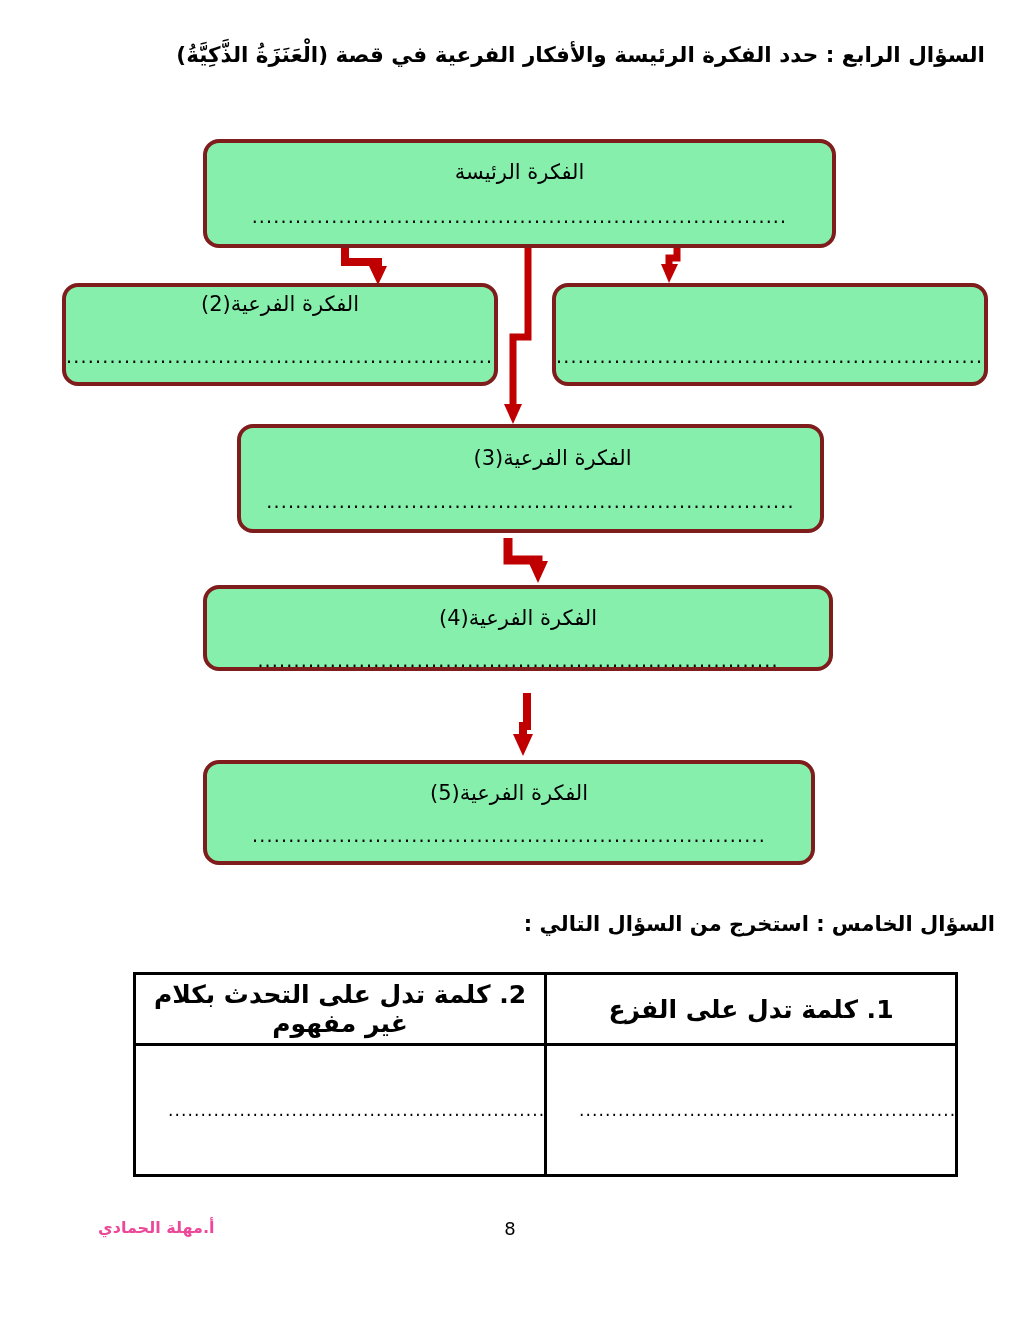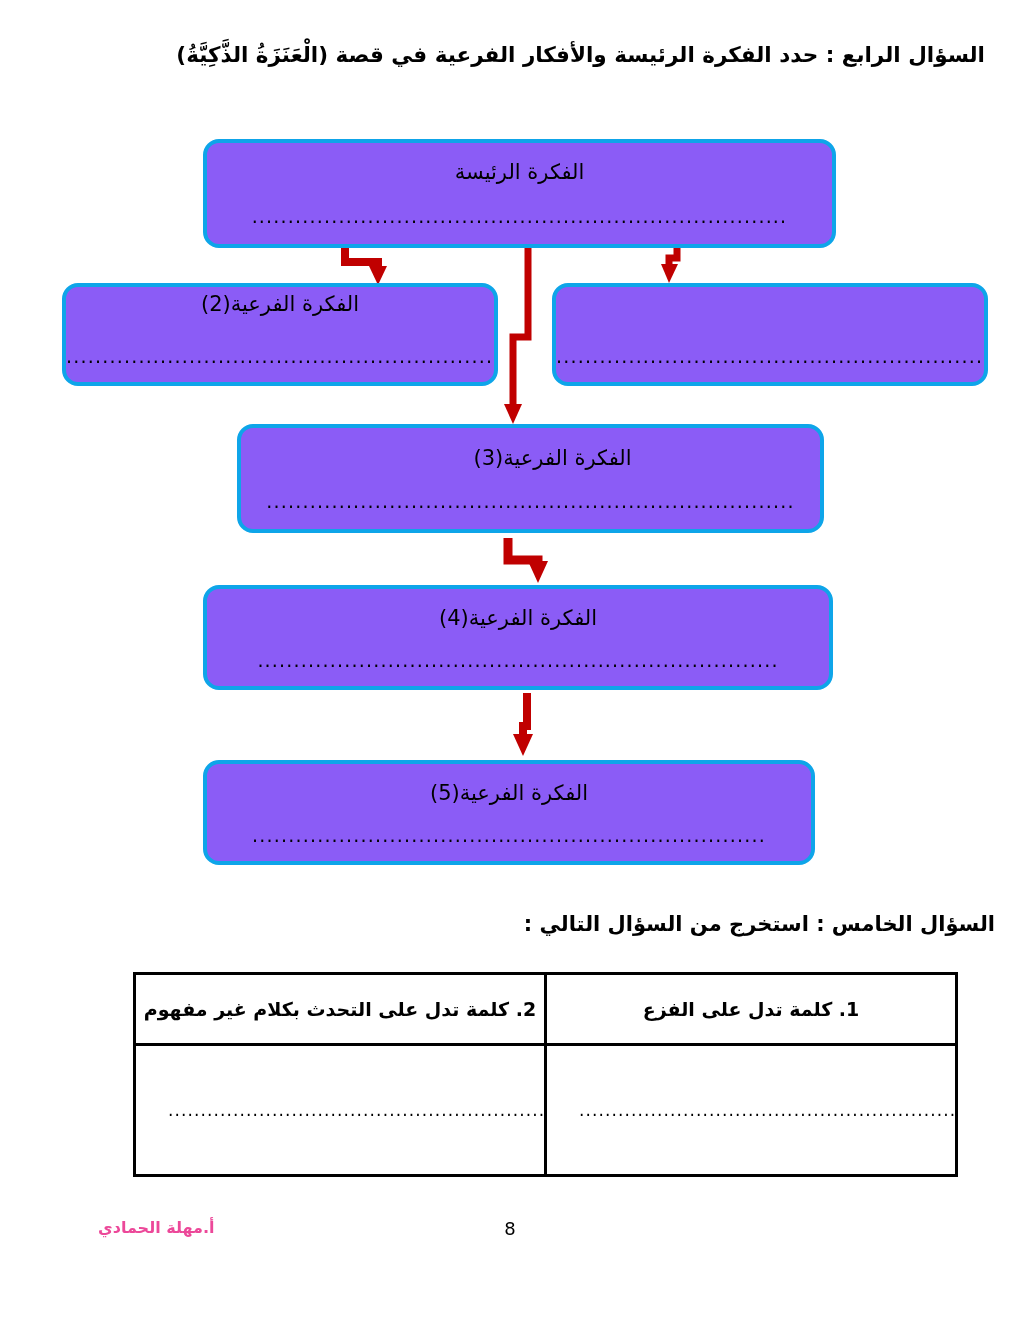--- a/index.html
+++ b/index.html
@@ -42,23 +42,23 @@
   #q5-heading {
     top: 908px;
     right: 25px;
     font-size: 21px;
     line-height: 32px;
   }
 
   
   .flow-box {
     position: absolute;
-    border: 4px solid #0ea5e9;
+    border: 4px solid #7f1d1d;
     border-radius: 16px;
-    background: #8b5cf6;
+    background: #86efac;
     box-sizing: border-box;
     direction: rtl;
     z-index: 3;
   }
   .flow-box .box-title {
     position: absolute;
     left: 0;
     right: 0;
     text-align: center;
     font-size: 21px;
@@ -90,21 +90,21 @@
   #box-sub2 .box-dots  { top: 58px; }
 
   #box-sub1      { left: 552px; top: 283px; width: 436px; height: 103px; }
   #box-sub1 .box-title { top: 17px; }
   #box-sub1 .box-dots  { top: 58px; }
 
   #box-sub3      { left: 237px; top: 424px; width: 587px; height: 109px; }
   #box-sub3 .box-title { top: 18px; padding-left: 44px; }
   #box-sub3 .box-dots  { top: 62px; }
 
-  #box-sub4      { left: 203px; top: 585px; width: 630px; height: 105px; }
+  #box-sub4      { left: 203px; top: 585px; width: 630px; height: 86px; }
   #box-sub4 .box-title { top: 17px; }
   #box-sub4 .box-dots  { top: 60px; }
 
   #box-sub5      { left: 203px; top: 760px; width: 612px; height: 105px; }
   #box-sub5 .box-title { top: 17px; }
   #box-sub5 .box-dots  { top: 60px; }
 
   
   #connectors {
     position: absolute;
@@ -128,21 +128,21 @@
     direction: rtl;
   }
   #q5-table td {
     border: 3px solid #000000;
     vertical-align: middle;
     text-align: center;
     padding: 0;
   }
   #q5-table tr.header-row td {
     height: 68px;
-    font-size: 19px;
+    font-size: 25px;
     font-weight: bold;
     direction: rtl;
     unicode-bidi: isolate;
   }
   #q5-table tr.answer-row td {
     height: 128px;
   }
   #q5-table .cell-dots {
     display: block;
     text-align: center;

